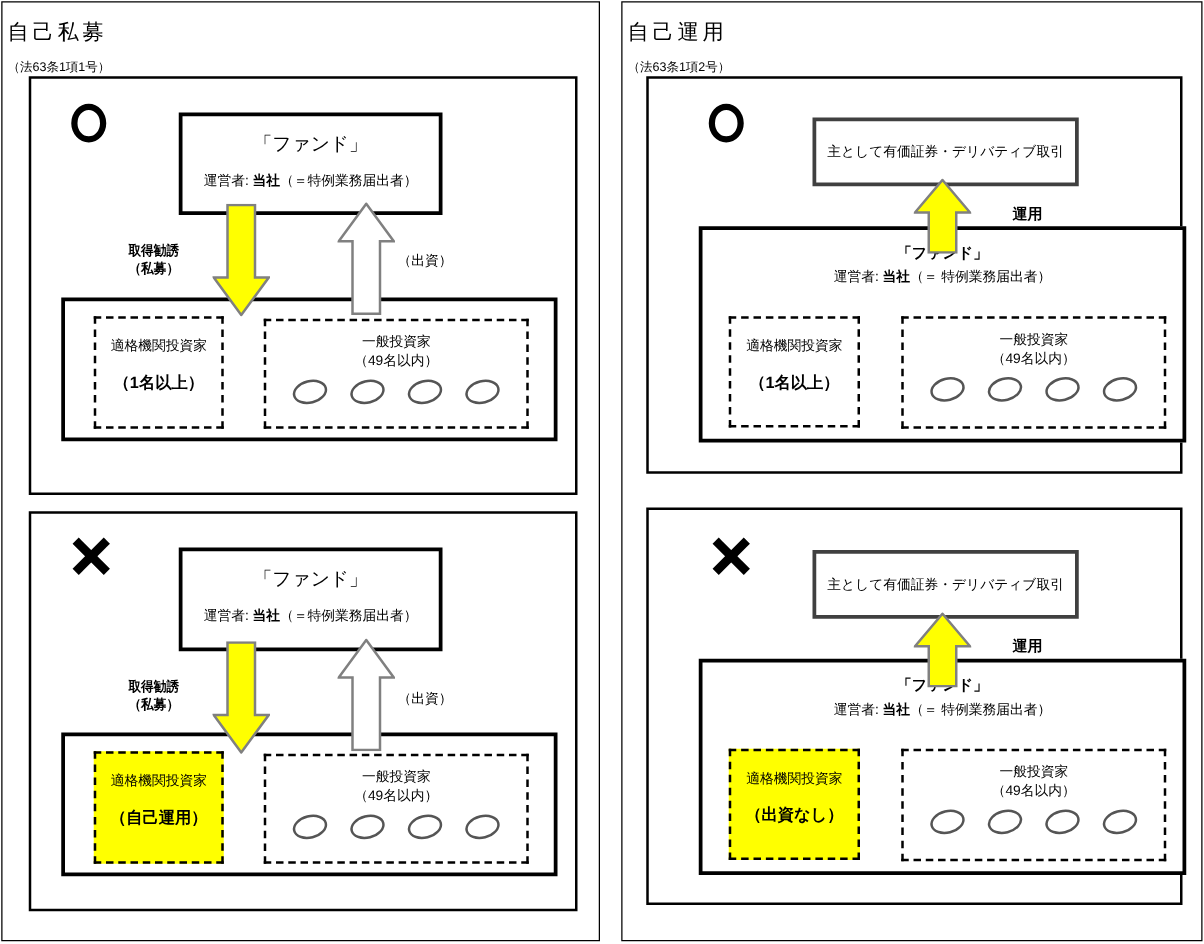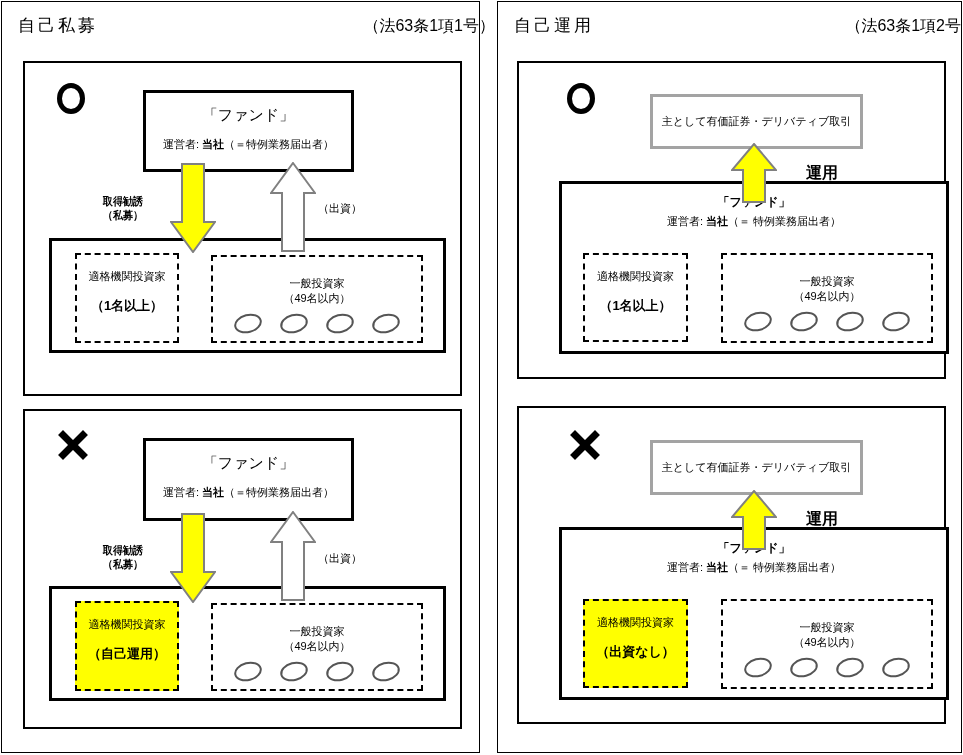--- a/index.html
+++ b/index.html
@@ -6,24 +6,24 @@
   html,body { background:#fff; }
   #screen {
     position:relative; width:963px; height:755px; background:#fff;
     font-family:"Liberation Sans","DejaVu Sans",sans-serif; color:#000;
     overflow:hidden;
   }
   .col { position:absolute; top:1px; height:752px; border:1px solid #000; background:#fff; }
   #col-left  { left:1px;   width:479px; }
   #col-right { left:497px; width:465px; }
 
-  .col-title { position:absolute; top:12px; left:16px; width:100%;
-    display:flex; justify-content:space-between; align-items:baseline; gap:10px; }
+  .col-title { position:absolute; top:12px; left:4px; width:100%;
+    display:flex; justify-content:space-between; align-items:baseline; gap:10px;flex-direction:column; }
   .col-title .main { font-size:17px; letter-spacing:3px; }
-  .col-title .ref  { font-size:16px; }
+  .col-title .ref  { font-size:10px; }
 
   .panel { position:absolute; border:2px solid #000; background:#fff; }
 
   .mark-circle { position:absolute; width:28px; height:31px;
     border:5px solid #000; border-radius:50%; background:#fff; }
   .mark-x { position:absolute; }
 
   .bx   { position:absolute; border:3px solid #000000; background:#fff; text-align:center; }
   .cont { position:absolute; border:3px solid #000; background:#fff; text-align:center; }
   .dash { position:absolute; border:2px dashed #000; background:#fff; text-align:center; }
@@ -31,33 +31,33 @@
 
   .fund-title-l { font-size:15px; margin-top:13px; }
   .fund-title-r { font-size:12px; font-weight:bold; margin-top:10px; }
   .op-line   { font-size:11px; margin-top:12px; white-space:nowrap; }
   .op-line-r { font-size:11px; margin-top:3px;  white-space:nowrap; }
   .op-line > span:first-child, .op-line-r > span:first-child { margin-right:3px; }
   .op-name { font-weight:bold; }
 
   .qii-name { font-size:11px; margin-top:14px; white-space:nowrap; }
   .qii-note { font-size:13px; font-weight:bold; margin-top:13px; white-space:nowrap; }
-  .gen-name { font-size:11px; margin-top:19px; }
+  .gen-name { font-size:11px; margin-top:9px; }
   .gen-note { font-size:11px; }
   .ellipses { display:flex; justify-content:center; gap:18px; margin-top:8px; }
   .ellipses span { display:block; width:28px; height:19px; border:2px solid #555;
     border-radius:50%; transform:rotate(-14deg); background:#fff; }
 
   .arrow { position:absolute; }
   .lbl-sol { position:absolute; font-weight:bold; font-size:11px; line-height:14px;
     text-align:center; transform:scaleX(.92); }
   .lbl-inv { position:absolute; font-size:11px; }
-  .lbl-op  { position:absolute; font-weight:bold; font-size:16px; text-align:center; }
-
-  .act-box { position:absolute; border:3px solid #a3a3a3; background:#fff;
+  .lbl-op  { position:absolute; font-weight:bold; font-size:12px; text-align:center; }
+
+  .act-box { position:absolute; border:3px solid #404040; background:#fff;
     display:flex; align-items:center; justify-content:center; font-size:11px;
     white-space:nowrap; }
 </style>
 </head>
 <body>
 
 <div id="screen">
 
   <div class="col" id="col-left">
     <div class="col-title">

